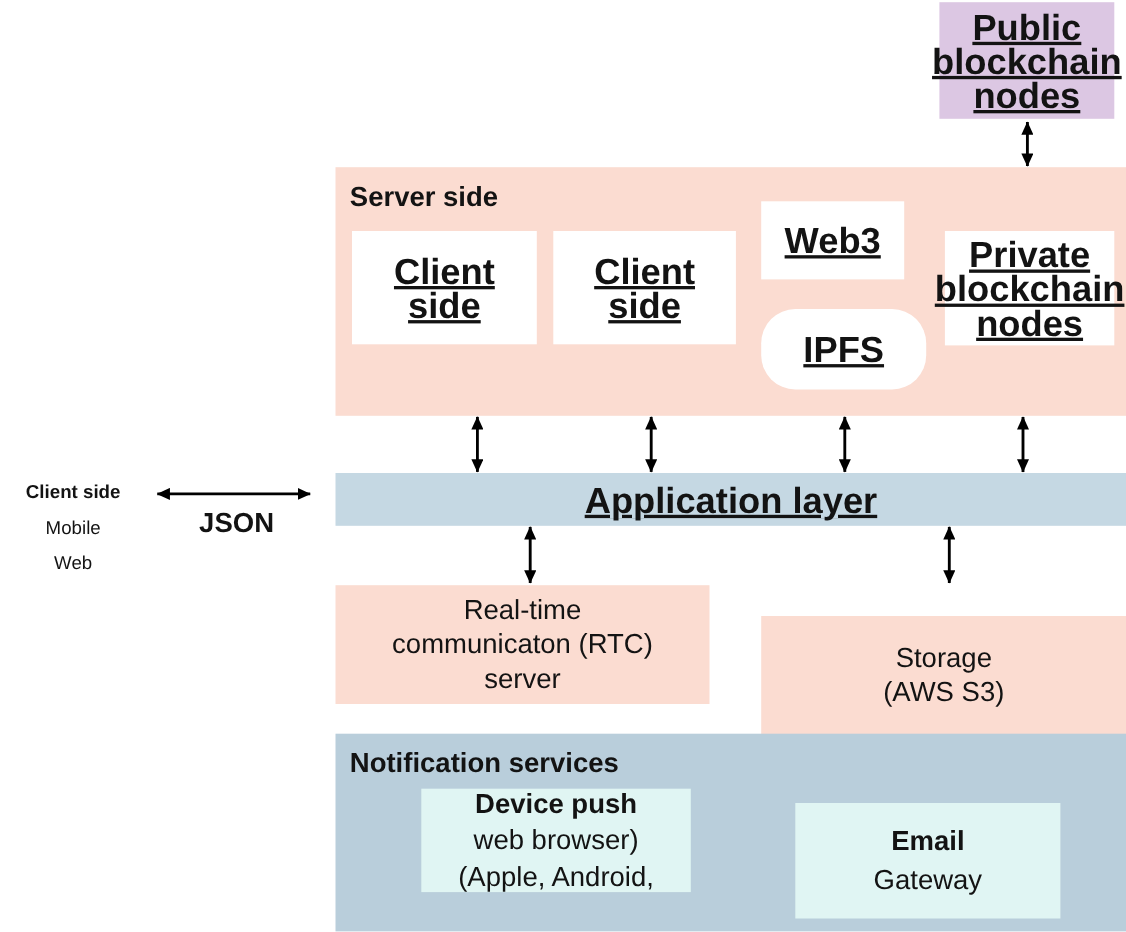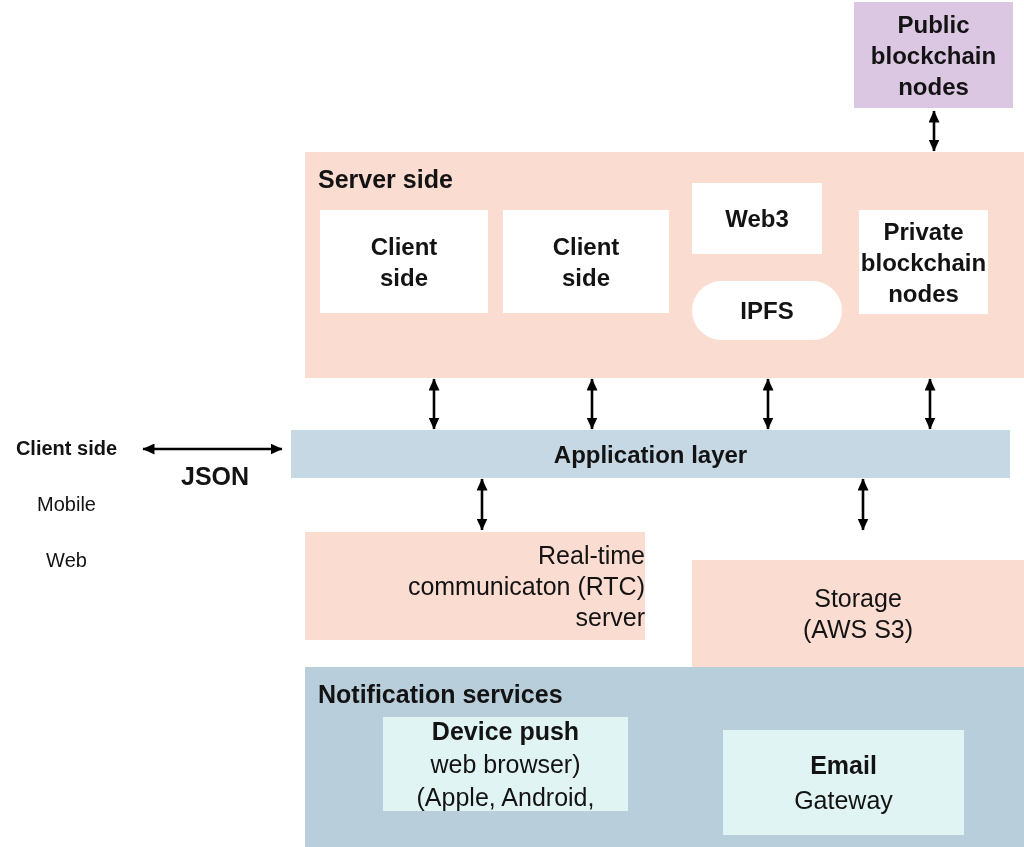--- a/index.html
+++ b/index.html
@@ -29,21 +29,21 @@
   
   .cbox {
     display: flex;
     flex-direction: column;
     align-items: center;
     justify-content: center;
     text-align: center;
   }
   .bold  { font-weight: bold; }
   .t25   { font-size: 25px; line-height: 31px; }
-  .t25b  { font-size: 24px; line-height: 31px; font-weight: bold; }
+  .t25b  { font-size: 33px; line-height: 31px; font-weight: bold; text-decoration: underline; }
   .lines span { display: block; }
 
   .corner-title {
     position: absolute;
     top: 12px;
     left: 13px;
     font-size: 25px;
     font-weight: bold;
     line-height: 30px;
   }
@@ -80,43 +80,43 @@
 
   <div class="abs fill-white cbox t25b lines" style="left:503px; top:210px; width:166px; height:103px;">
     <span>Client</span>
     <span>side</span>
   </div>
 
   <div class="abs fill-white cbox t25b" style="left:692px; top:183px; width:130px; height:71px;">
     <span>Web3</span>
   </div>
 
-  <div class="abs fill-white cbox t25b" style="left:692px; top:281px; width:150px; height:59px;border-radius:31px;">
+  <div class="abs fill-white cbox t25b" style="left:692px; top:281px; width:150px; height:73px;border-radius:31px;">
     <span>IPFS</span>
   </div>
 
-  <div class="abs fill-white cbox t25b lines" style="left:859px; top:210px; width:129px; height:104px;">
+  <div class="abs fill-white cbox t25b lines" style="left:859px; top:210px; width:154px; height:104px;">
     <span>Private</span>
     <span>blockchain</span>
     <span>nodes</span>
   </div>
 
-  <div class="abs cbox lines" style="left:0px; top:432px; width:133px; font-size:20px; line-height:32px;gap:24px;">
+  <div class="abs cbox lines" style="left:0px; top:432px; width:133px; font-size:17px; line-height:32px;">
     <span class="bold">Client side</span>
     <span>Mobile</span>
     <span>Web</span>
   </div>
 
   <div class="abs bold" style="left:181px; top:462px; font-size:25px;">JSON</div>
 
-  <div class="abs fill-blue cbox t25b" style="left:291px; top:430px; width:719px; height:48px;text-align:center;">
+  <div class="abs fill-blue cbox t25b" style="left:305px; top:430px; width:719px; height:48px;text-align:center;">
     <span>Application layer</span>
   </div>
 
-  <div class="abs fill-pink cbox t25 lines" style="left:305px; top:532px; width:340px; height:108px;align-items:flex-end;">
+  <div class="abs fill-pink cbox t25 lines" style="left:305px; top:532px; width:340px; height:108px;">
     <span>Real-time</span>
     <span>communicaton (RTC)</span>
     <span>server</span>
   </div>
 
   <div class="abs fill-pink cbox t25 lines" style="left:692px; top:532px; width:332px; height:108px;margin-top:28px;">
     <span>Storage</span>
     <span>(AWS S3)</span>
   </div>
 

